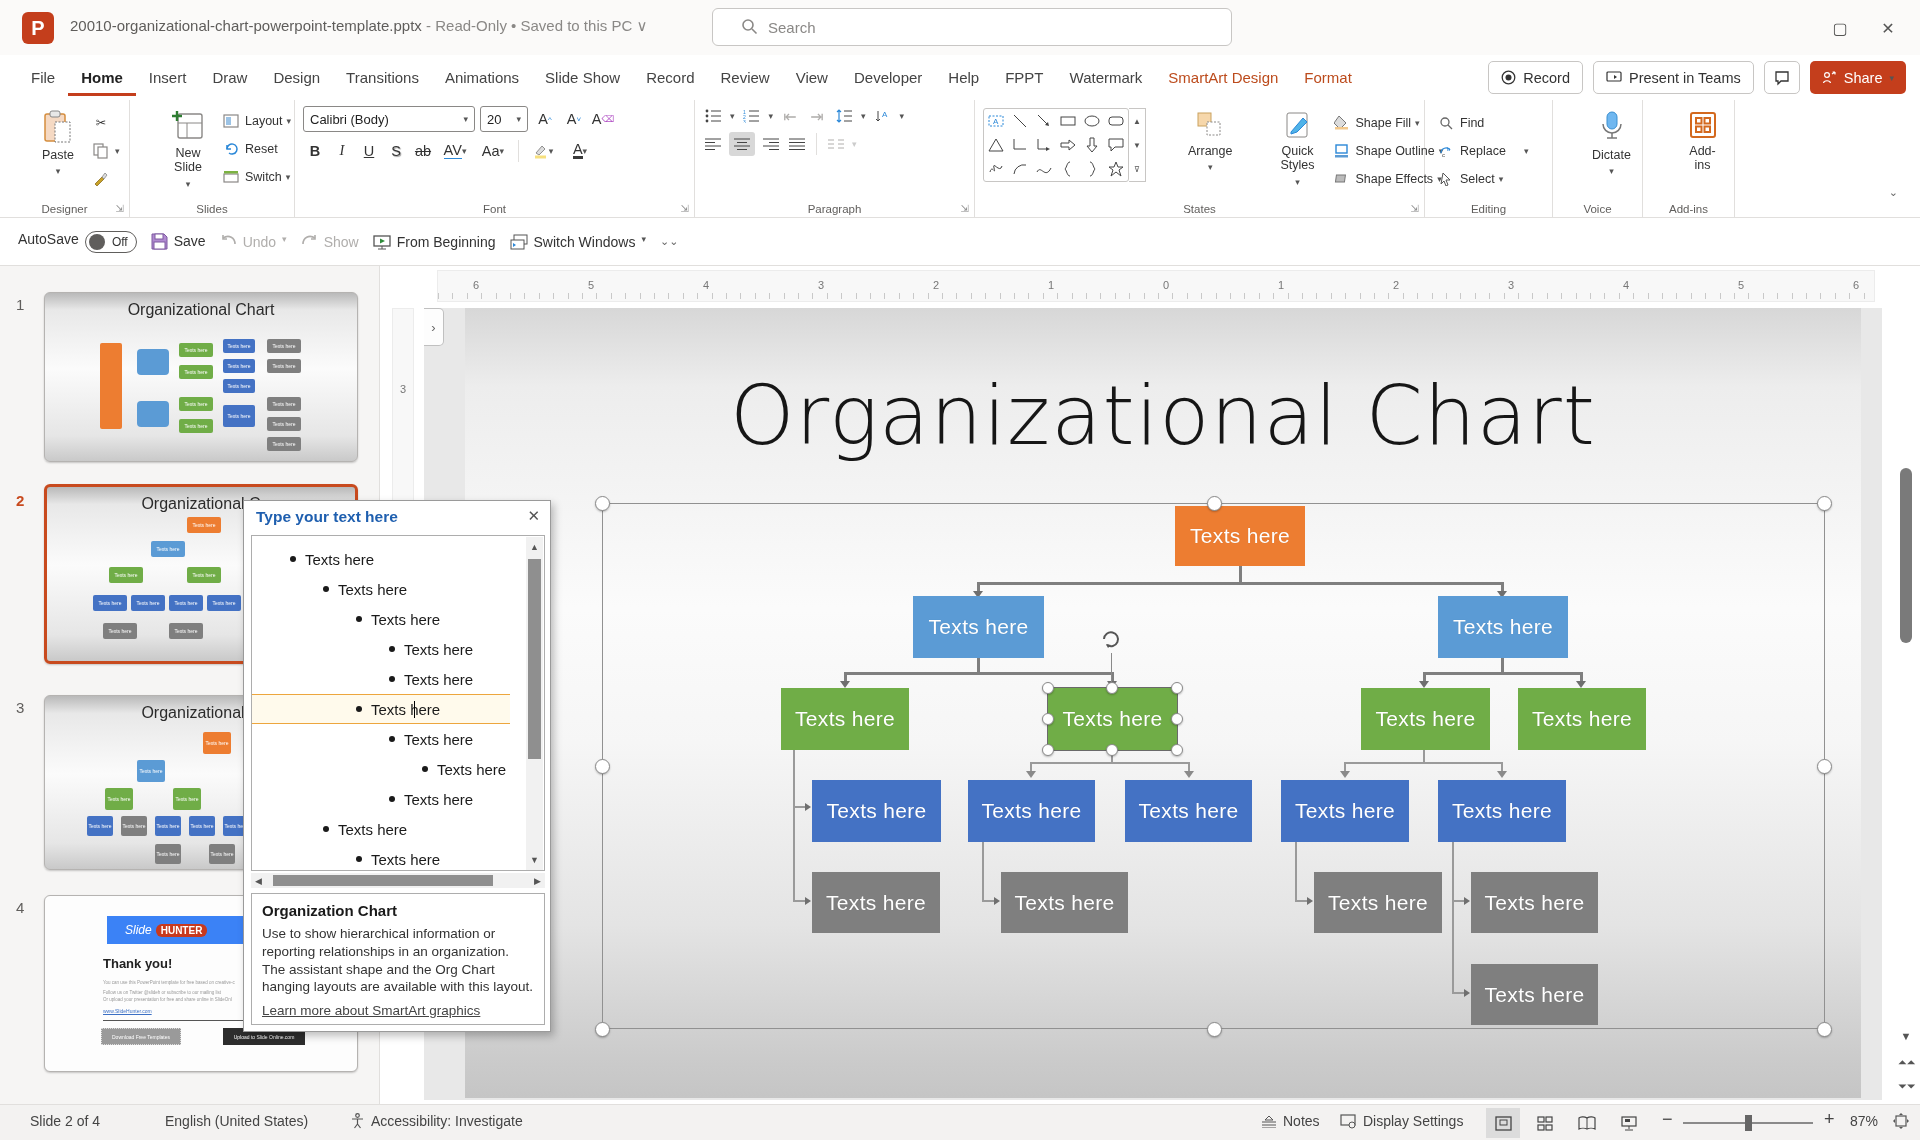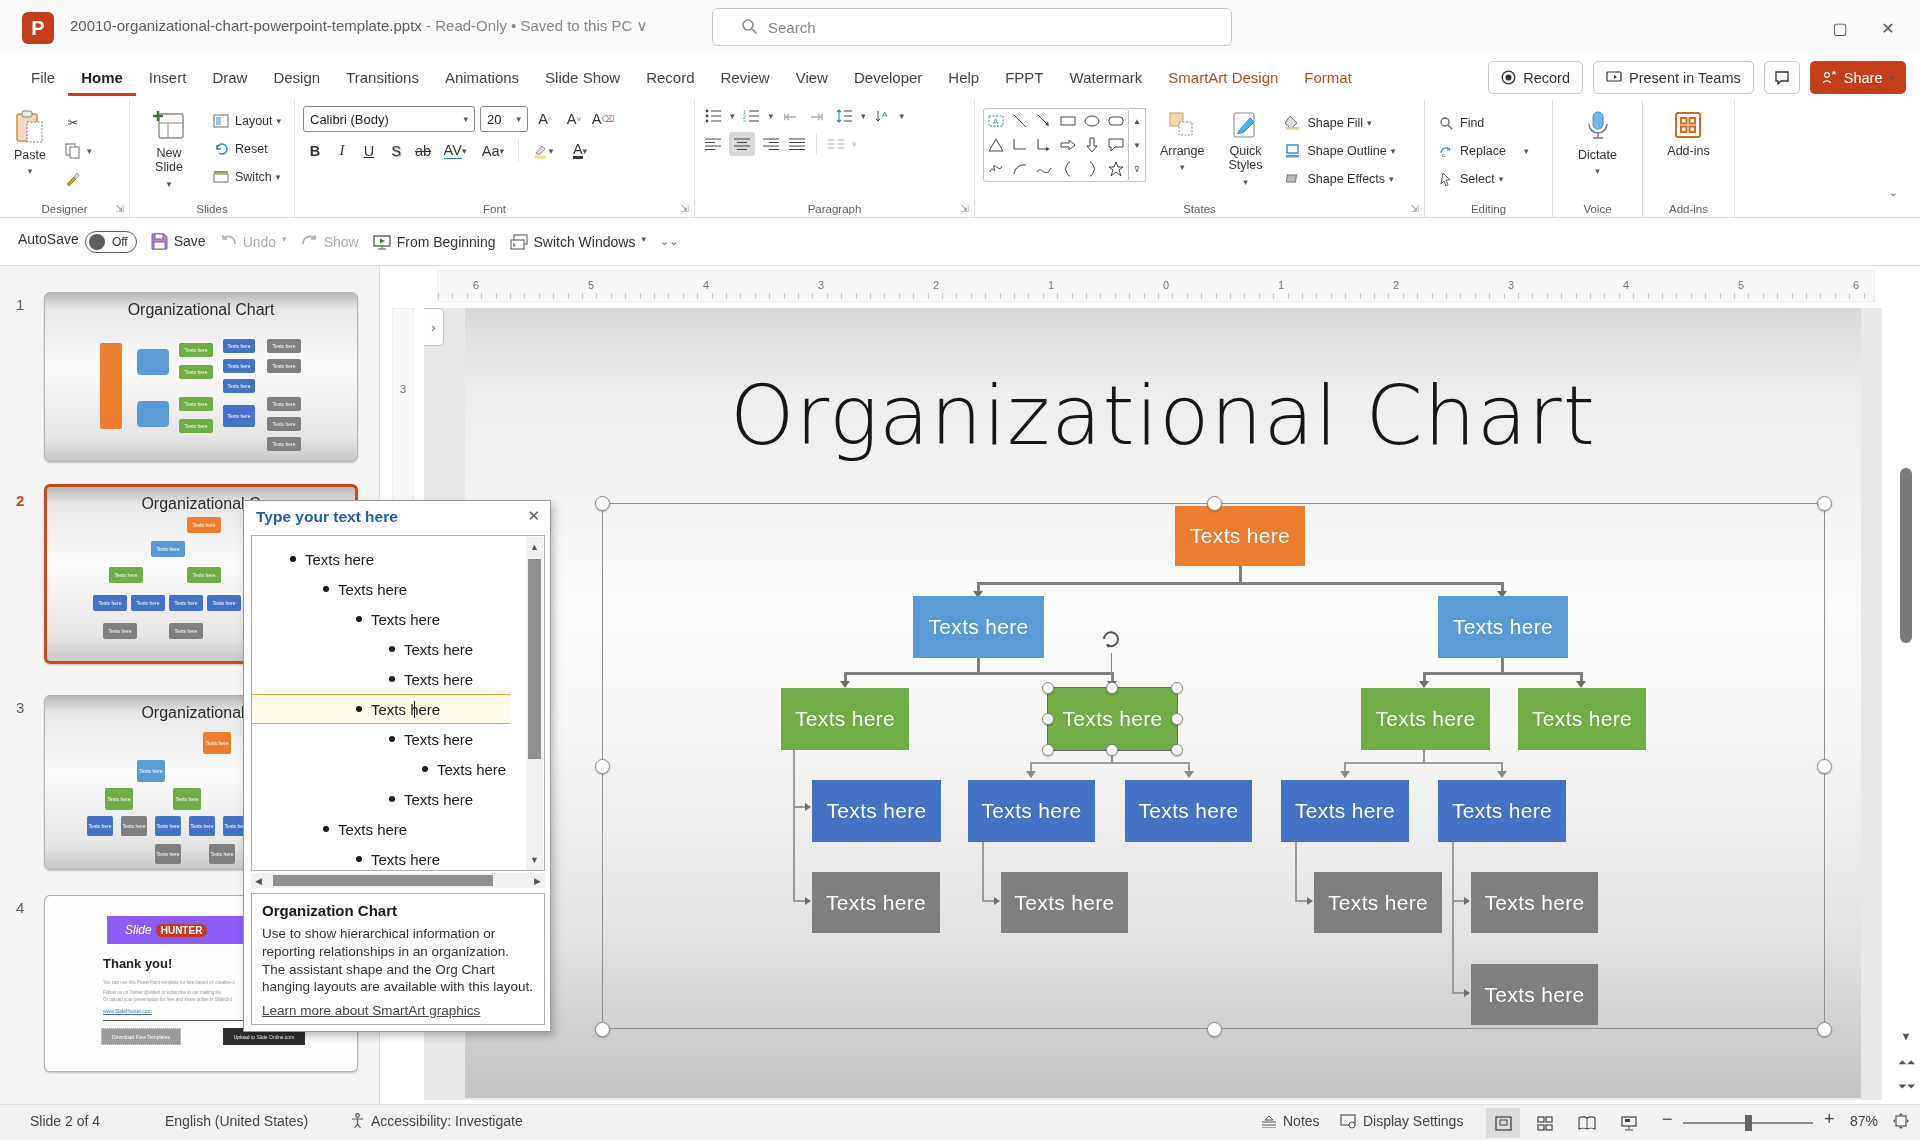--- a/index.html
+++ b/index.html
@@ -19,21 +19,21 @@
   .tab.active{font-weight:bold;color:#222;box-shadow:inset 0 -3px 0 #c43e1c;}
   .tab.ctx{color:#bc4b1c;}
   #tab-actions{position:absolute;right:14px;top:6px;display:flex;gap:10px;align-items:center;}
   .pillbtn{height:33px;border:1px solid #c8c6c4;border-radius:5px;background:#fff;display:flex;align-items:center;gap:7px;padding:0 12px;font-size:14.5px;color:#333;}
   #share-btn{background:#c43e1c;color:#fff;border:none;}
   
   #ribbon{position:absolute;left:0;top:100px;width:1920px;height:118px;background:#fff;border-bottom:1px solid #e1dfdd;display:flex;}
   .rgroup{position:relative;height:100%;border-right:1px solid #e1dfdd;padding:6px 8px 18px 8px;display:flex;gap:8px;align-items:flex-start;}
   .rgroup .glabel{position:absolute;bottom:2px;left:0;right:0;text-align:center;font-size:11.5px;color:#605e5c;}
   .rgroup .launcher{position:absolute;bottom:3px;right:5px;font-size:10px;color:#888;}
-  .bigbtn{display:flex;flex-direction:column;align-items:center;justify-content:flex-start;gap:4px;font-size:12.5px;color:#333;padding:4px 6px;text-align:center;line-height:1.15;}
+  .bigbtn{display:flex;flex-direction:column;align-items:center;justify-content:flex-start;gap:4px;font-size:12.5px;color:#333;padding:4px 6px;text-align:center;line-height:1.15;margin-left:28px;}
   .smallrow{display:flex;flex-direction:column;gap:3px;}
   .sbtn{display:flex;align-items:center;gap:4px;font-size:12.5px;color:#333;height:25px;padding:0 3px;white-space:nowrap;}
   .chev{font-size:9px;color:#555;}
   .combo{border:1px solid #8a8886;border-radius:3px;background:#fff;font-size:13px;color:#222;display:flex;align-items:center;justify-content:space-between;padding:0 6px;height:26px;}
   .fmtbtn{width:24px;height:25px;display:flex;align-items:center;justify-content:center;font-size:14.5px;color:#333;}
   .iconbox{width:20px;height:20px;display:flex;align-items:center;justify-content:center;}
   .gallery{border:1px solid #c8c6c4;border-radius:3px;display:grid;grid-template-columns:repeat(6,24px);grid-auto-rows:24px;}
   .gallery .gi{display:flex;align-items:center;justify-content:center;}
   .galscroll{border:1px solid #c8c6c4;border-left:none;display:flex;flex-direction:column;width:17px;}
   .galscroll div{flex:1;display:flex;align-items:center;justify-content:center;font-size:8px;color:#555;}
@@ -730,21 +730,21 @@
       <div class="mbox" style="left:76px;top:120px;width:26px;height:20px;background:#7F7F7F">Texts here</div>
       <div class="mbox" style="left:110px;top:120px;width:26px;height:20px;background:#4472C4">Texts here</div>
       <div class="mbox" style="left:144px;top:120px;width:26px;height:20px;background:#4472C4">Texts here</div>
       <div class="mbox" style="left:178px;top:120px;width:26px;height:20px;background:#4472C4">Texts here</div>
       <div class="mbox" style="left:110px;top:148px;width:26px;height:20px;background:#7F7F7F">Texts here</div>
       <div class="mbox" style="left:164px;top:148px;width:26px;height:20px;background:#7F7F7F">Texts here</div>
     </div>
 
     <div class="slide-num" style="top:633px">4</div>
     <div class="thumb" style="top:629px;height:177px;background:#fdfdfd">
-      <div class="abs" style="left:62px;top:20px;width:196px;height:28px;background:#8b5cf6;display:flex;align-items:center;padding-left:18px;gap:4px">
+      <div class="abs" style="left:62px;top:20px;width:196px;height:28px;background:#3b82f6;display:flex;align-items:center;padding-left:18px;gap:4px">
         <span style="color:#fff;font-style:italic;font-size:12px">Slide</span>
         <span style="background:#c8391e;color:#fff;font-size:10px;font-weight:bold;padding:1px 5px;border-radius:6px">HUNTER</span>
       </div>
       <div class="abs" style="left:58px;top:60px;font-size:13px;color:#222;font-weight:bold">Thank you!</div>
       <div class="abs" style="left:58px;top:84px;font-size:4.5px;color:#999">You can use this PowerPoint template for free based on creative-c</div>
       <div class="abs" style="left:58px;top:94px;font-size:4.5px;color:#999">Follow us on Twitter @slideh or subscribe to our mailing list</div>
       <div class="abs" style="left:58px;top:101px;font-size:4.5px;color:#999">Or upload your presentation for free and share online in SlideOnl</div>
       <div class="abs" style="left:58px;top:112px;font-size:5px;color:#3b6fc4;text-decoration:underline">www.SlideHunter.com</div>
       <div class="abs" style="left:58px;top:124px;width:200px;height:1px;background:#555"></div>
       <div class="abs" style="left:56px;top:132px;width:80px;height:17px;background:#9a9a9a;border:1px dotted #ddd;color:#fff;font-size:5px;display:flex;align-items:center;justify-content:center">Download Free Templates</div>

